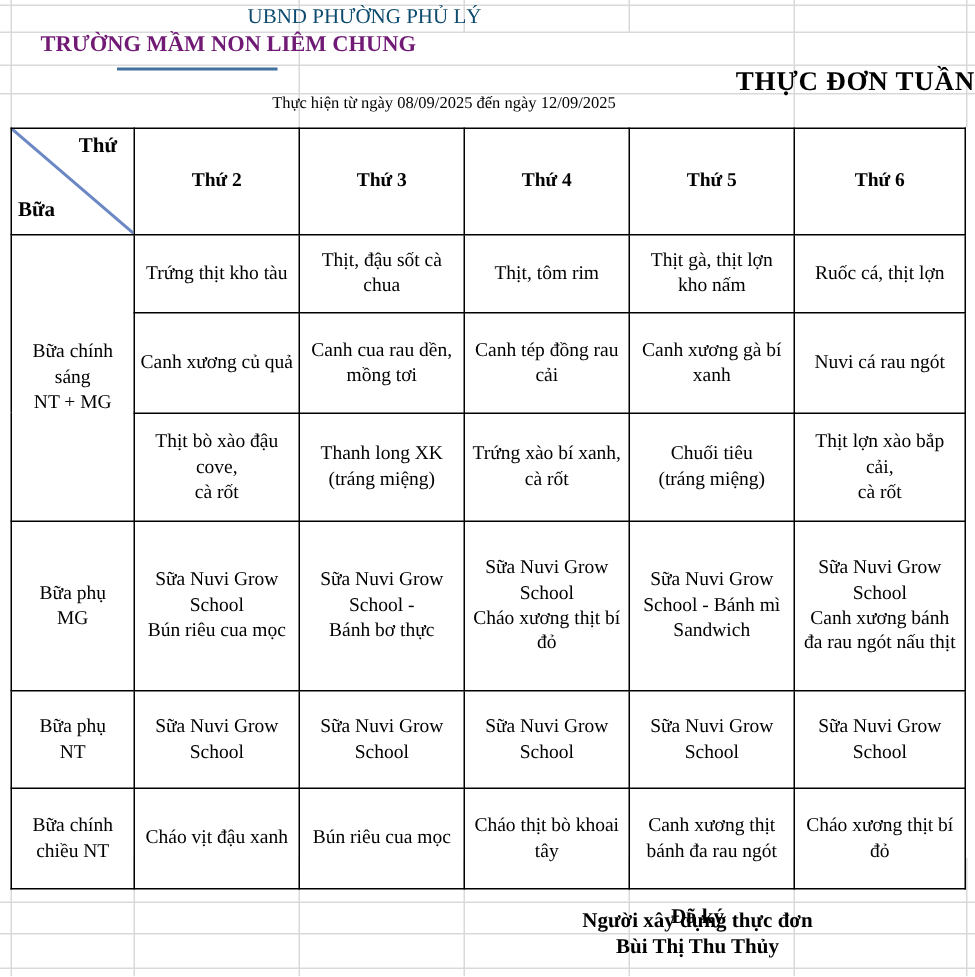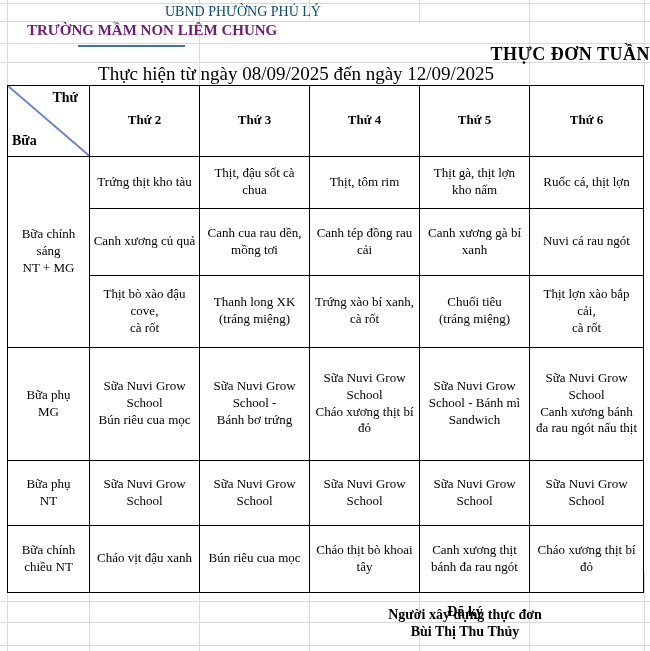--- a/index.html
+++ b/index.html
@@ -7,21 +7,21 @@
         font-family:"Liberation Serif","DejaVu Serif",serif;color:#000;}
   
   .vgrid{position:absolute;width:1px;background:#d9d9d9;}
   .hgrid{position:absolute;height:1px;left:0;width:650px;background:#d9d9d9;}
   
   .org1{position:absolute;left:165px;top:4px;font-size:14px;color:#0c4a6e;}
   .org2{position:absolute;left:27px;top:22px;font-size:15px;font-weight:bold;color:#701a75;}
   .org-underline{position:absolute;left:78px;top:45px;width:107px;height:2px;background:#41719c;}
   .doc-title{position:absolute;left:0;top:44px;width:650px;text-align:right;
              font-size:18px;font-weight:bold;letter-spacing:.5px;}
-  .doc-subtitle{position:absolute;left:0;top:63px;width:592px;text-align:center;font-size:19px;}
+  .doc-subtitle{position:absolute;left:0;top:63px;width:592px;text-align:center;font-size:11px;}
   
   table.menu{position:absolute;left:7px;top:85px;border-collapse:collapse;table-layout:fixed;}
   table.menu td{border:1.4px solid #000;text-align:center;vertical-align:middle;
                 padding:1px 3px;font-size:13px;line-height:1.3;white-space:pre-line;overflow:hidden;margin-left:32px;}
   td.day{font-weight:bold;font-size:14px;}
   td.rowlabel{font-size:13.5px;}
   tr.h-hdr{height:50px;} tr.h-r1{height:52px;} tr.h-r2{height:67px;} tr.h-r3{height:72px;}
   tr.h-r4{height:113px;} tr.h-r5{height:65px;} tr.h-r6{height:67px;}
   
   td.corner{position:relative;padding:0;}
@@ -117,21 +117,21 @@
 (tráng miệng)</td>
       <td>Thịt lợn xào bắp cải,
 cà rốt</td>
     </tr>
     <tr class="h-r4">
       <td class="rowlabel">Bữa phụ
 MG</td>
       <td>Sữa Nuvi Grow School
 Bún riêu cua mọc</td>
       <td>Sữa Nuvi Grow School -
-Bánh bơ trứng</td>
+Bánh bơ thực</td>
       <td>Sữa Nuvi Grow School
 Cháo xương thịt bí đỏ</td>
       <td>Sữa Nuvi Grow School - Bánh mì Sandwich</td>
       <td>Sữa Nuvi Grow School
 Canh xương bánh đa rau ngót nấu thịt</td>
     </tr>
     <tr class="h-r5">
       <td class="rowlabel">Bữa phụ
 NT</td>
       <td>Sữa Nuvi Grow School</td>

